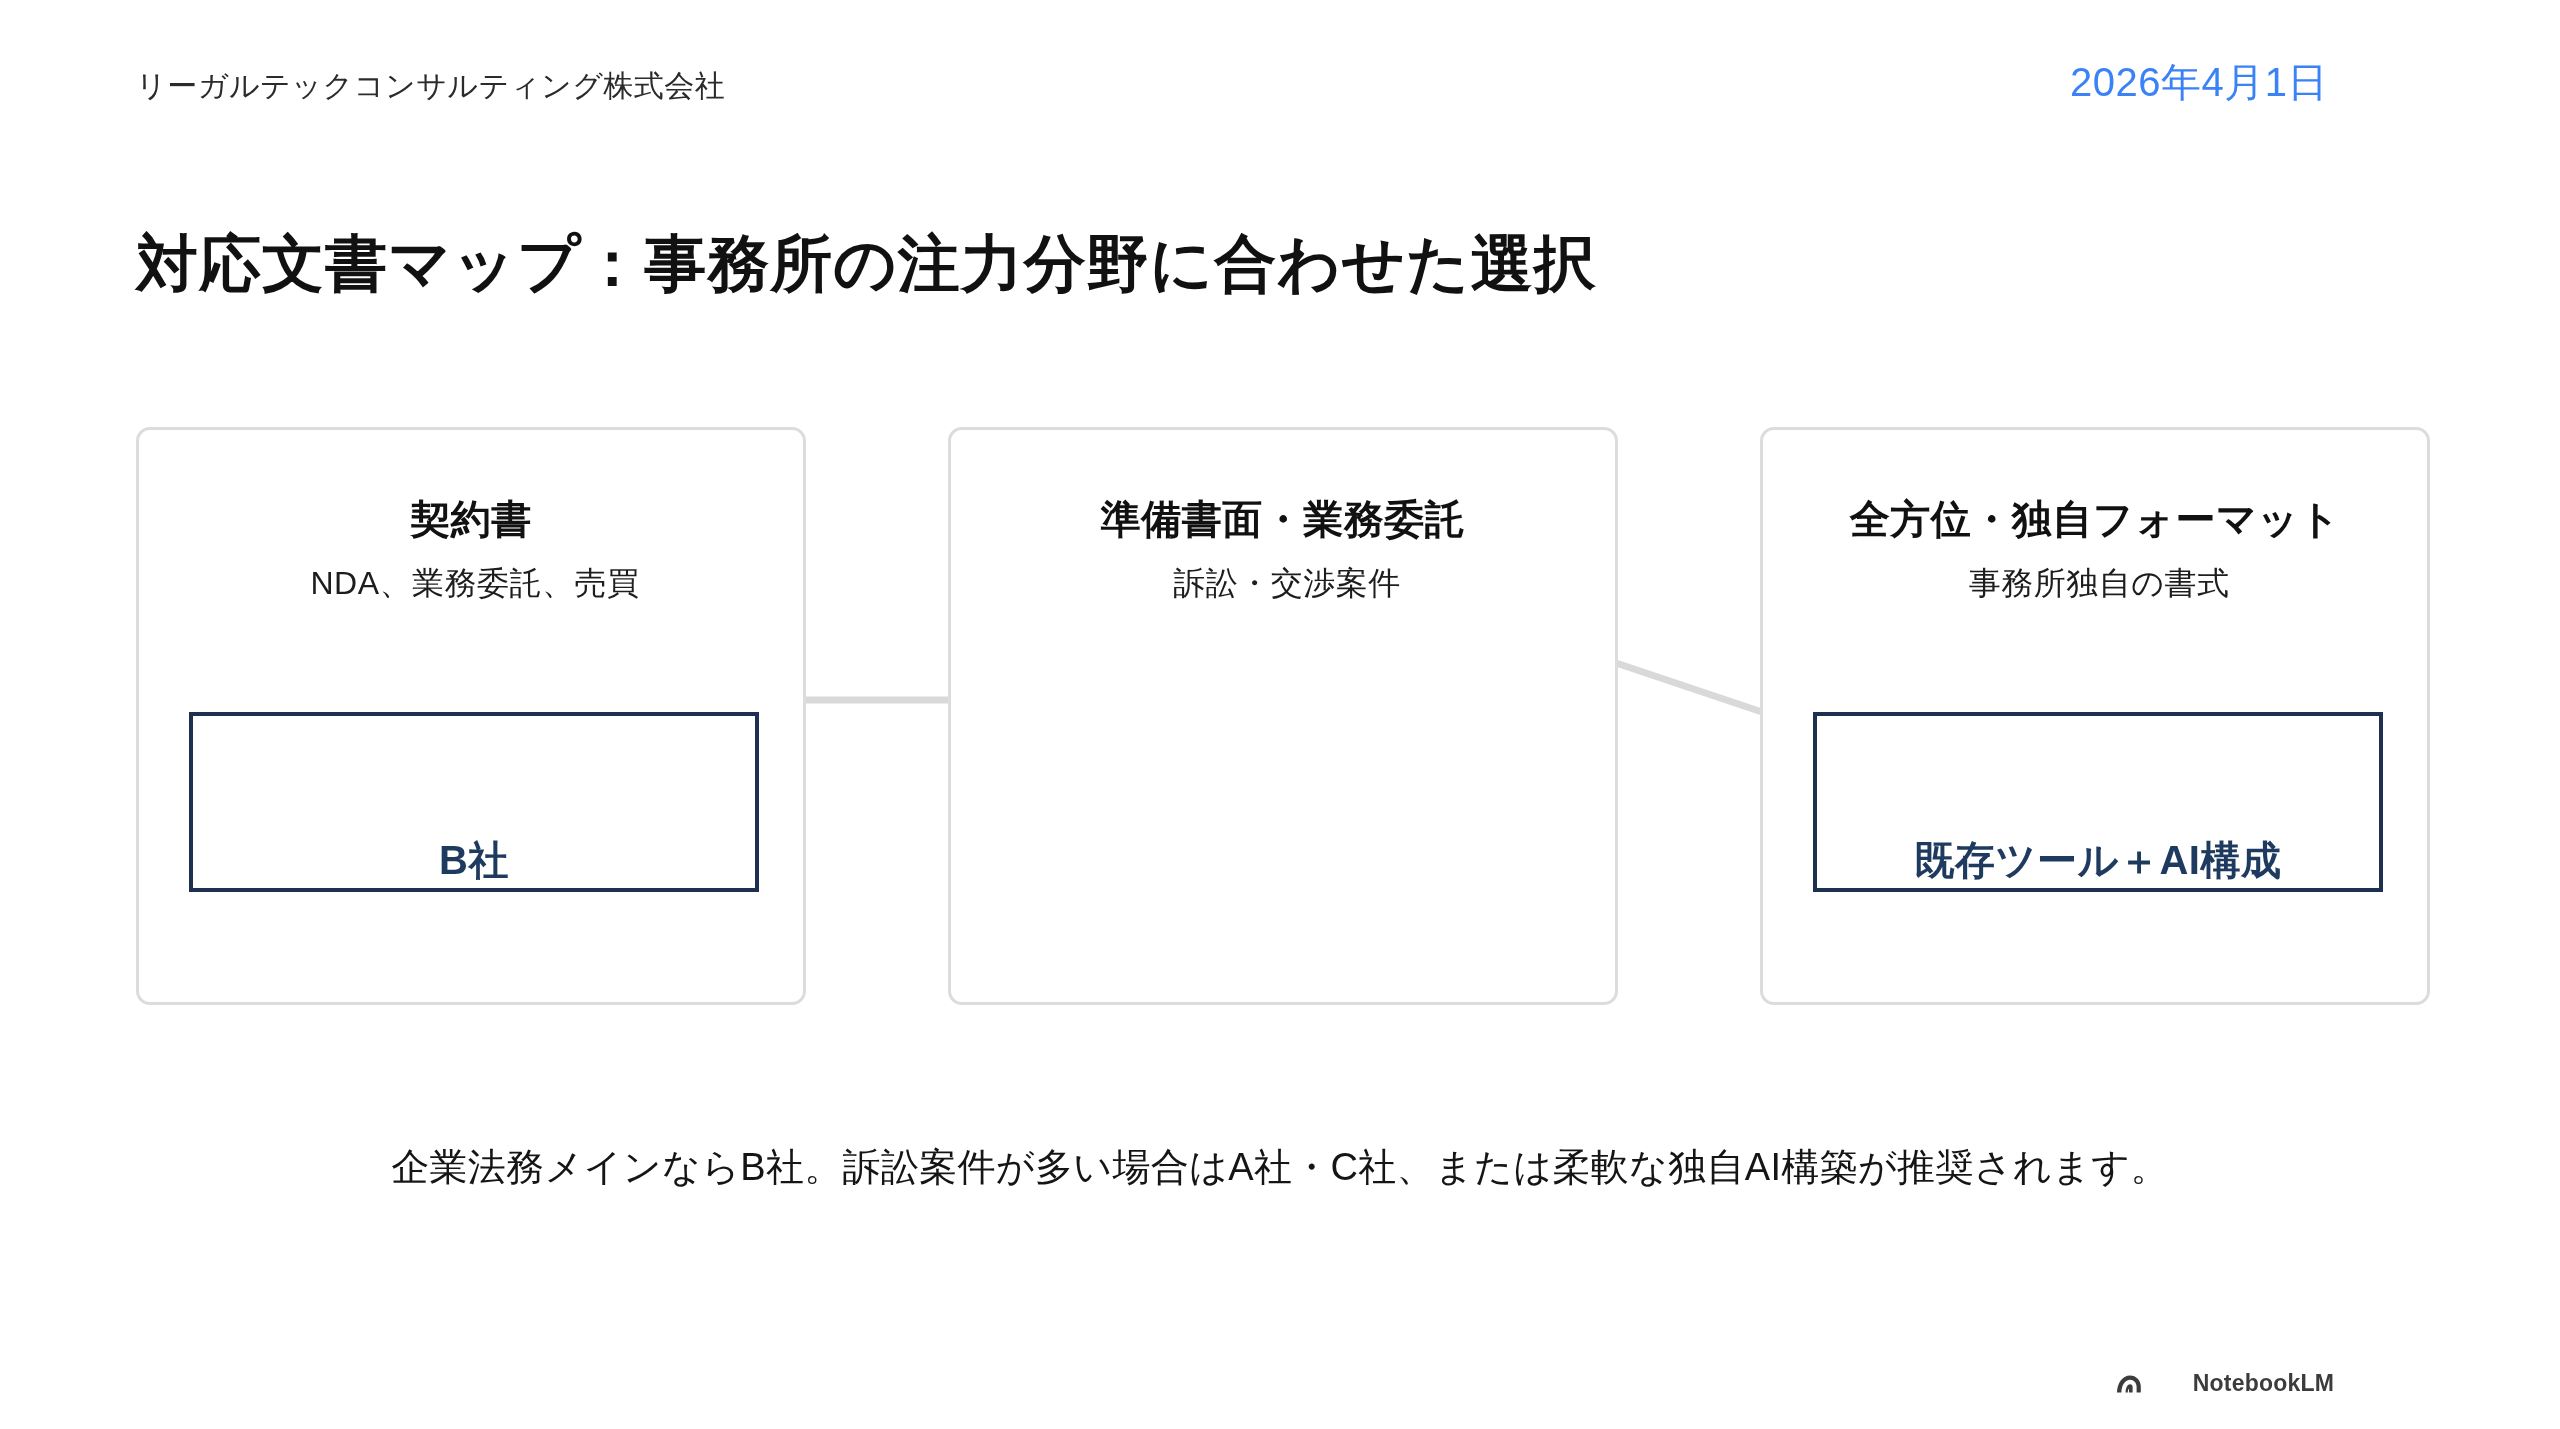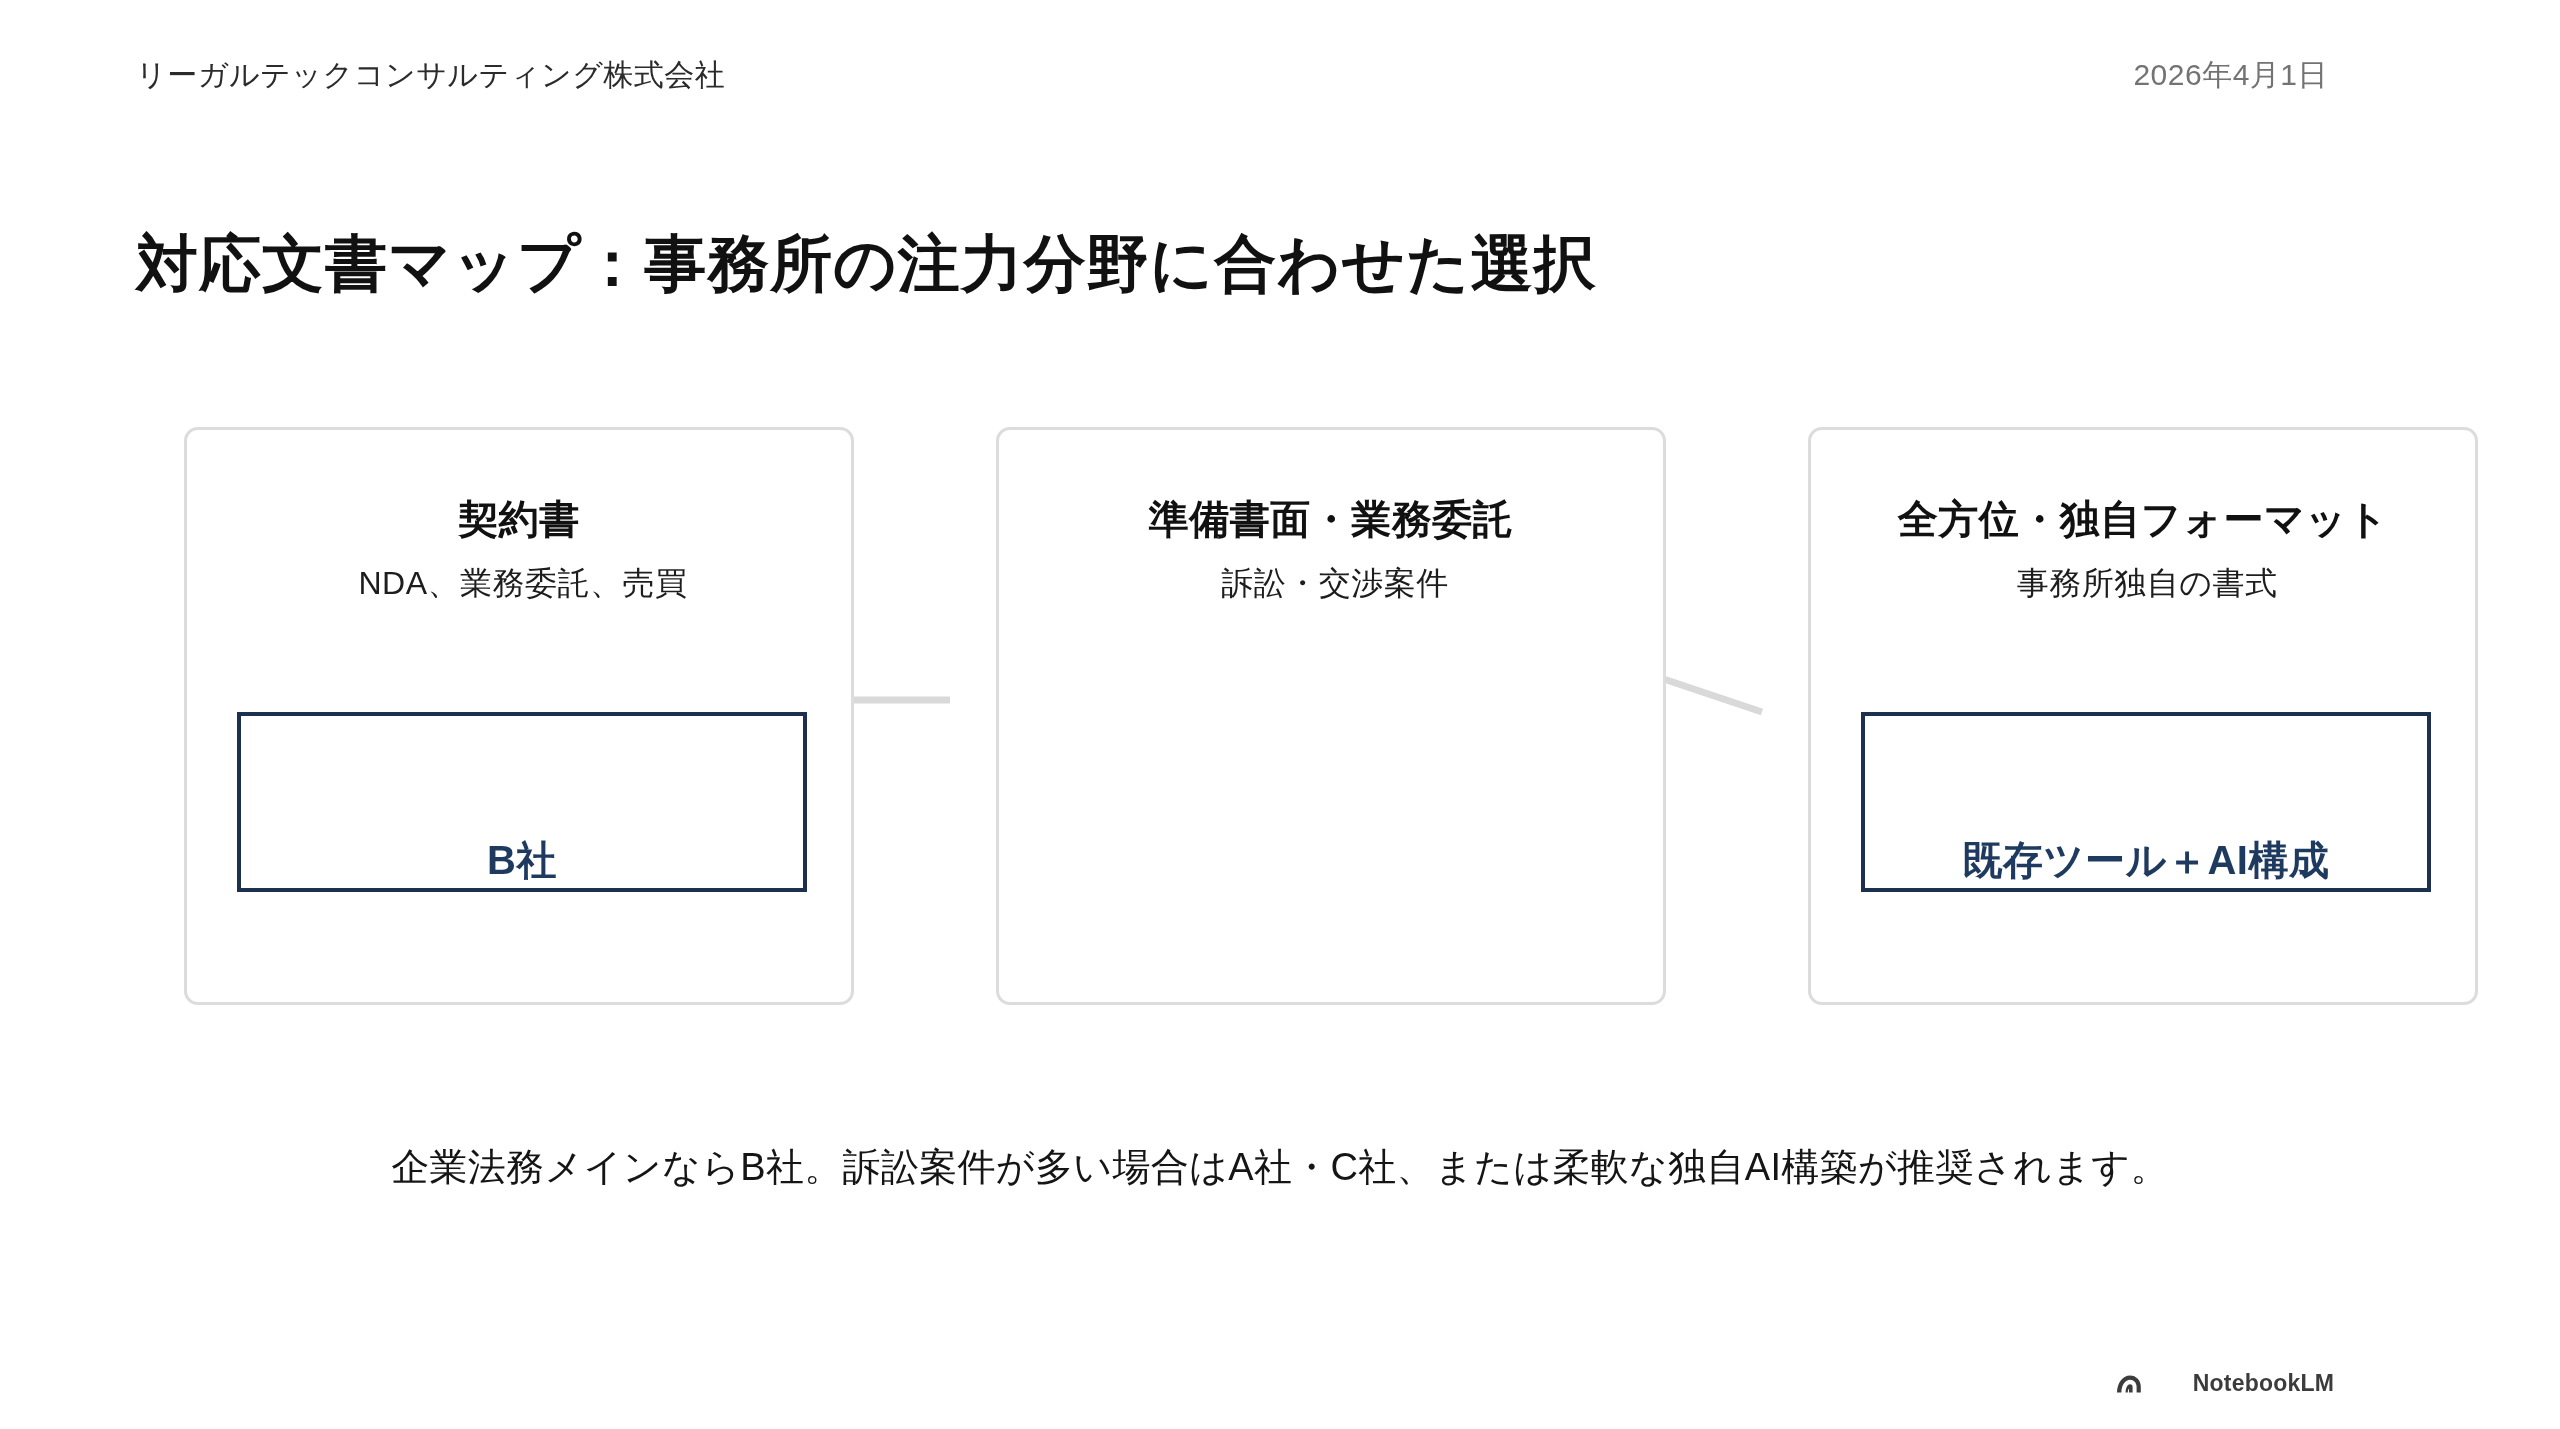--- a/index.html
+++ b/index.html
@@ -29,22 +29,22 @@
     justify-content: space-between;
     align-items: baseline;
   }
   .header-company {
     font-size: 30px;
     color: #2b2b2b;
     letter-spacing: 0.5px;
     font-weight: 400;
   }
   .header-date {
-    font-size: 30px;
-    color: #737373;
+    font-size: 40px;
+    color: #3b82f6;
     letter-spacing: 0.5px;
     font-weight: 400;
   }
 
   
   .slide-title {
     position: absolute;
     top: 222px;
     left: 136px;
     font-size: 62px;
@@ -54,21 +54,20 @@
     white-space: nowrap;
   }
 
   
   .cards {
     position: absolute;
     top: 427px;
     left: 136px;
     width: 2294px;
     height: 578px;
-    margin-left: 48px;
   }
 
   .card {
     position: absolute;
     top: 0;
     width: 670px;
     height: 578px;
     border: 3px solid #dcdcdc;
     border-radius: 14px;
     background: #ffffff;

